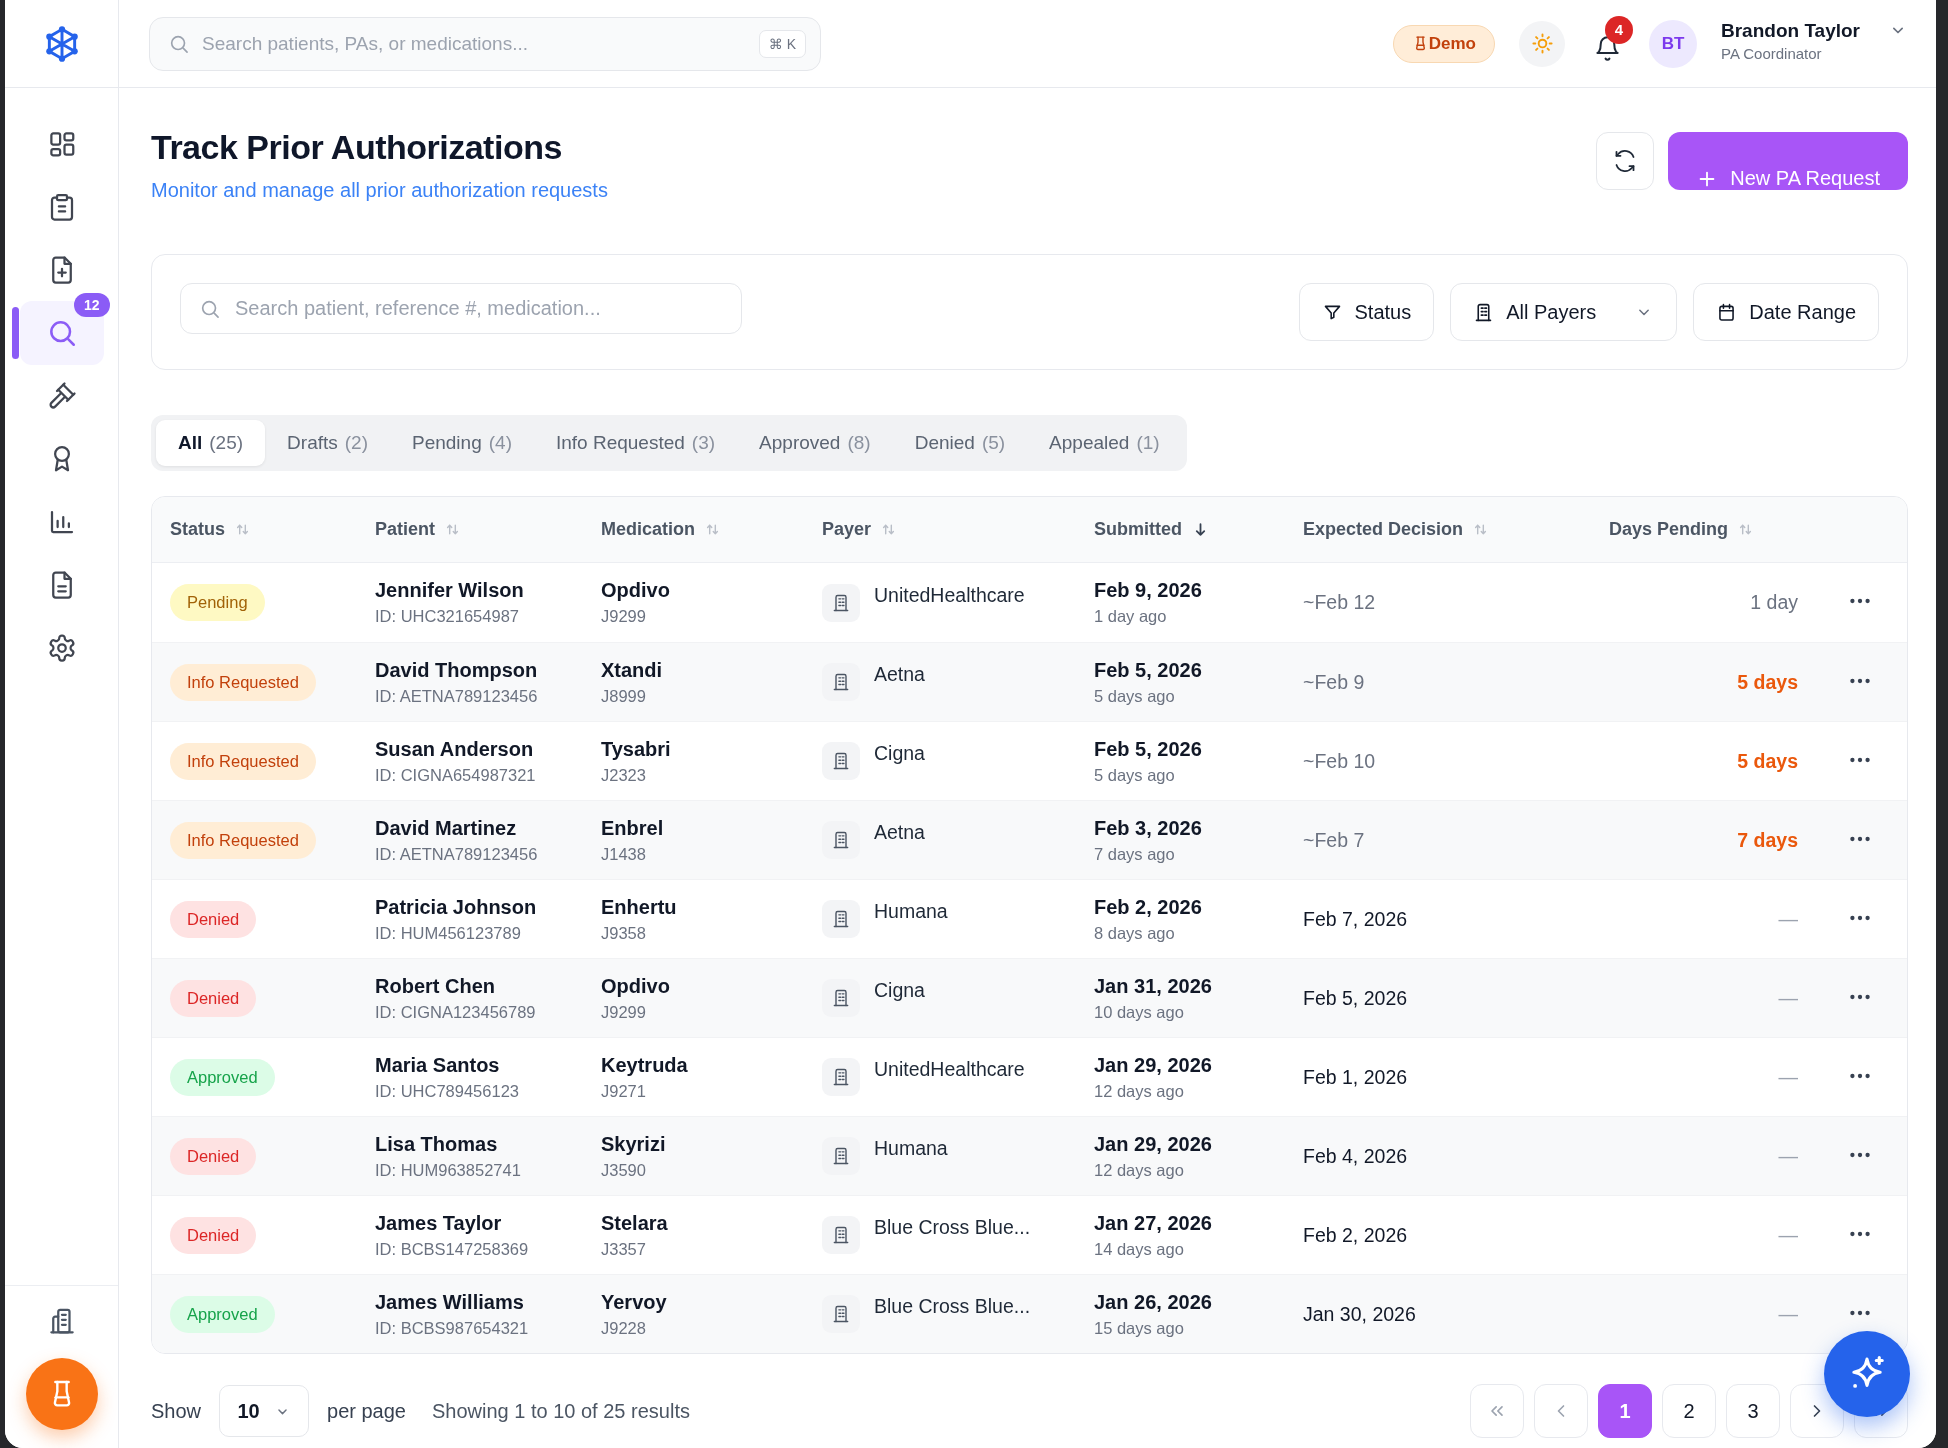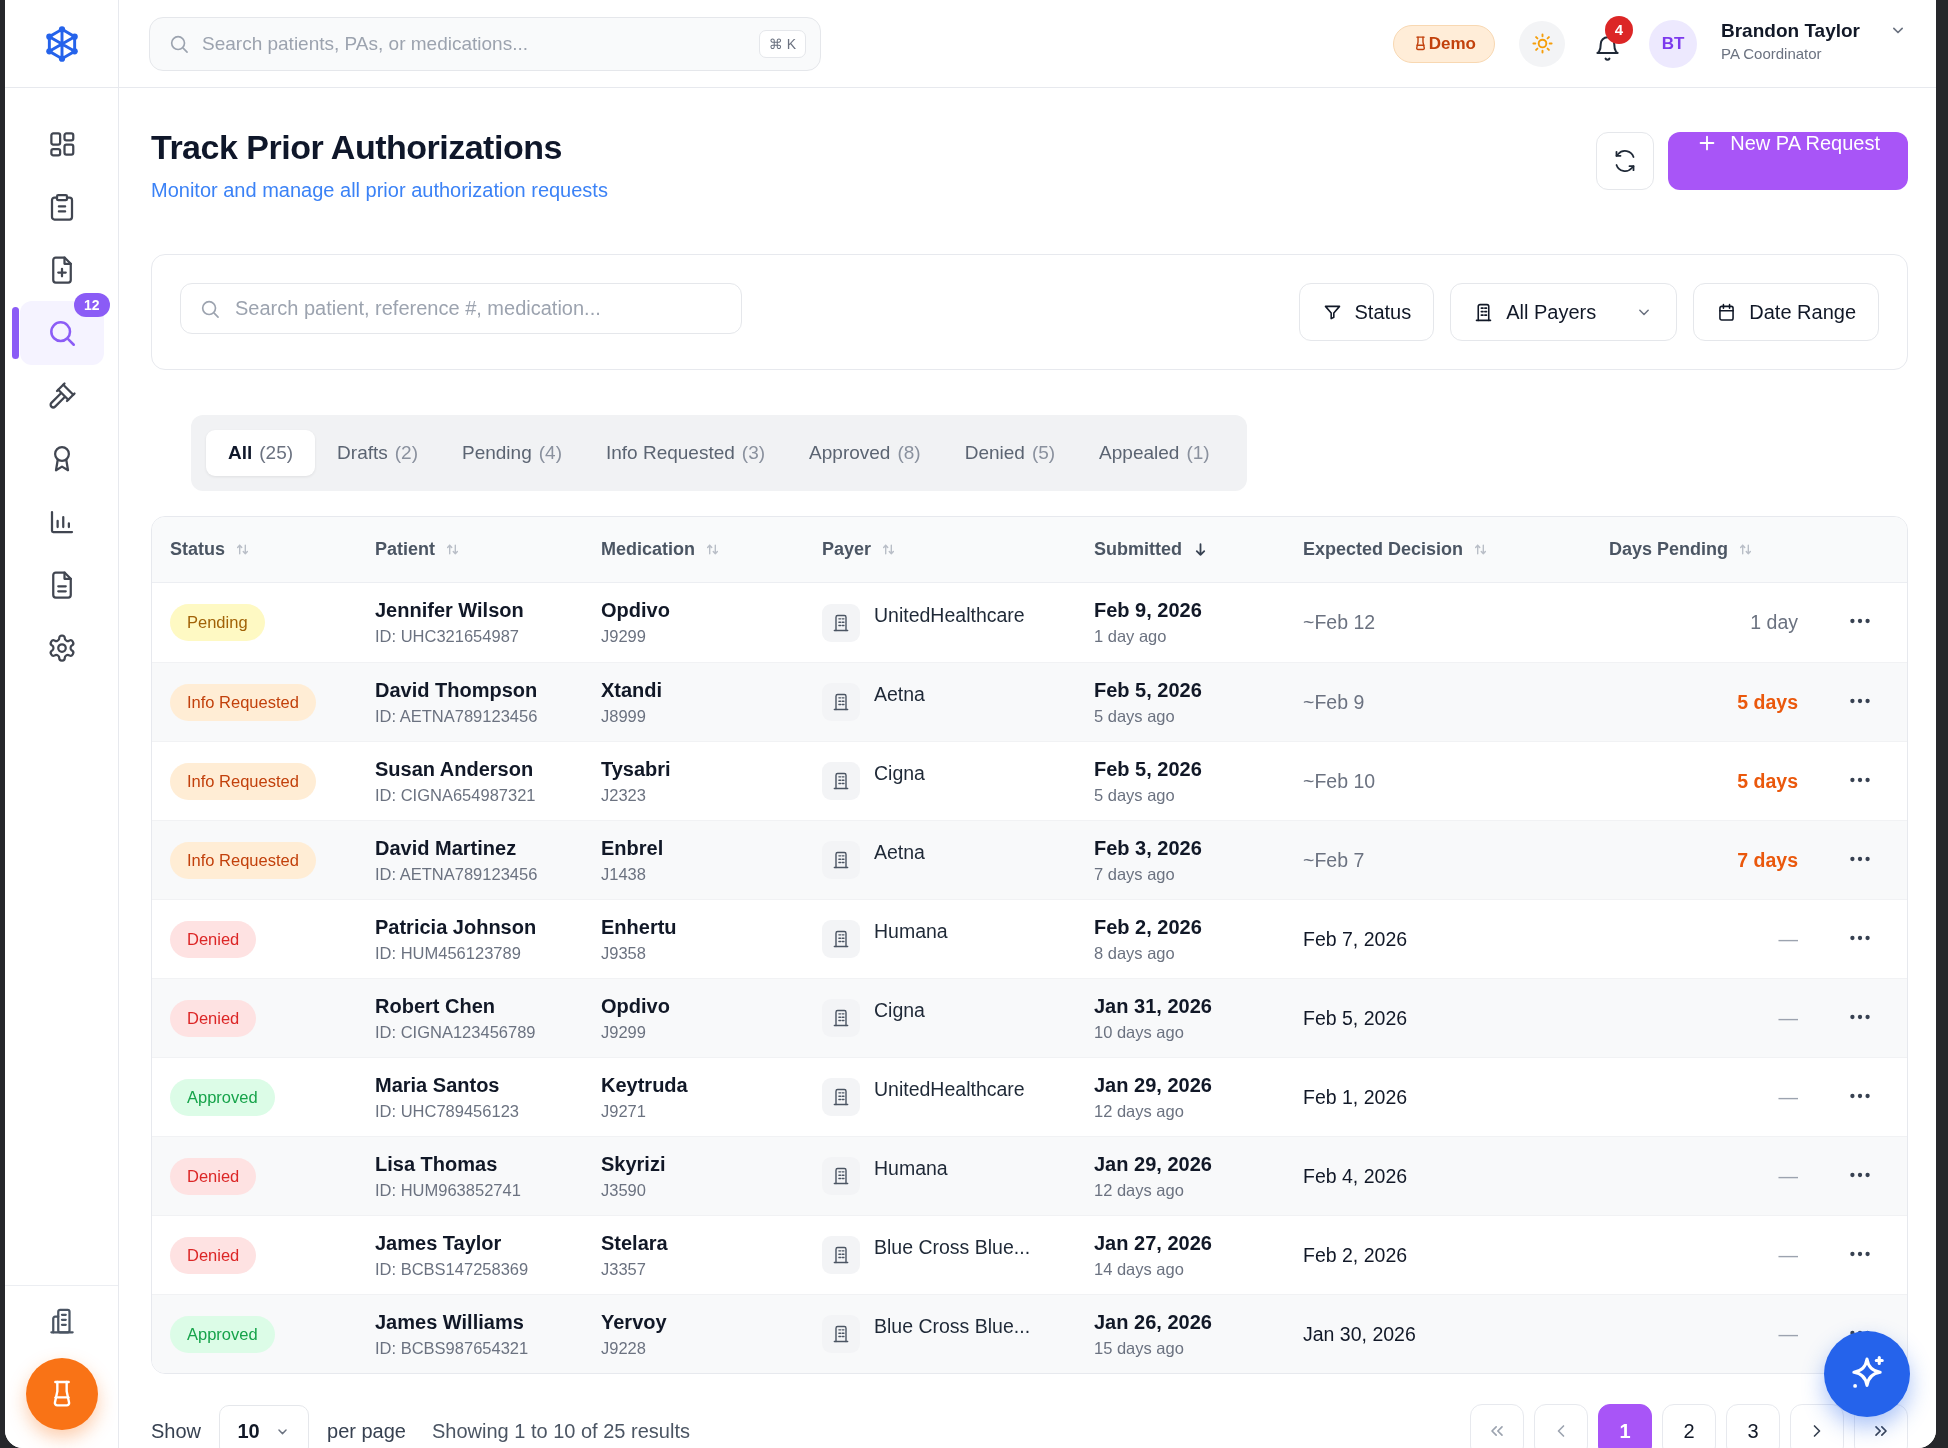--- a/index.html
+++ b/index.html
@@ -63,38 +63,38 @@
   
   .main { position:absolute; left:114px; top:88px; right:0; bottom:0; background:#fff;
           padding:40px 28px 0 32px; }
   .page-head { display:flex; align-items:flex-start; justify-content:space-between; }
   .page-title { font-size:34px; font-weight:700; color:#0f172a; letter-spacing:-.5px; }
   .page-sub { font-size:20px; color:#3b82f6; margin-top:12px; }
   .head-actions { display:flex; gap:14px; margin-top:4px; }
   .refresh-btn { width:58px; height:58px; border-radius:12px; background:#fff; border:1px solid #e5e7eb;
                  display:flex; align-items:center; justify-content:center; color:#1f2937; cursor:pointer; }
   .new-pa-btn { height:58px; border-radius:12px; border:none; background:var(--accent-purple,#a855f7);
-                color:#fff; font-size:20px; font-weight:500; padding:0 28px; display:flex; align-items:flex-start;
+                color:#fff; font-size:20px; font-weight:500; padding:0 28px; display:flex; align-items:flex-end;
                 gap:12px; cursor:pointer; font-family:inherit; }
 
   .filter-card { margin-top:52px; border:1px solid #e7e9ee; border-radius:14px; padding:28px;
                  display:flex; gap:16px; }
   .filter-search { flex:1; max-width:1012px; height:51px; border:1px solid #e5e7eb; border-radius:12px;
                    display:flex; align-items:center; padding:0 18px; }
   .filter-search svg { color:#9ca3af; }
   .filter-search input { flex:1; border:none; outline:none; font-size:20px; color:#374151;
                          padding-left:14px; font-family:inherit; background:transparent; }
   .filter-search input::placeholder { color:#9ca3af; }
   .filter-btn { height:58px; border:1px solid #e5e7eb; border-radius:12px; background:#fff; color:#111827;
                 font-size:20px; font-weight:500; display:flex; align-items:center; gap:12px; padding:0 22px;
                 cursor:pointer; font-family:inherit; white-space:nowrap; }
   .filter-btn .chev { color:#6b7280; margin-left:26px; }
   .spacer-grow { flex:1; }
 
-  .tabs { margin-top:45px; display:inline-flex; background:#f1f2f4; border-radius:12px; padding:15px;margin-left:40px; }
+  .tabs { margin-top:45px; display:inline-flex; background:#f1f2f4; border-radius:12px; padding:5px; }
   .tab { border:none; background:transparent; font-size:19px; color:#5b6472; padding:12px 22px;
          border-radius:9px; display:flex; gap:7px; cursor:pointer; font-family:inherit; font-weight:500; }
   .tab .tab-count { color:#8a919e; font-weight:400; }
   .tab.active { background:#fff; color:#0f172a; font-weight:700; box-shadow:0 1px 3px rgba(0,0,0,.08); }
   .tab.active .tab-count { color:#6b7280; }
 
   
   .table-card { margin-top:25px; border:1px solid #e7e9ee; border-radius:14px; overflow:hidden; }
   .thead-row, .trow { display:grid; grid-template-columns:223px 226px 221px 272px 209px 306px 1fr 95px;
                       align-items:center; }

